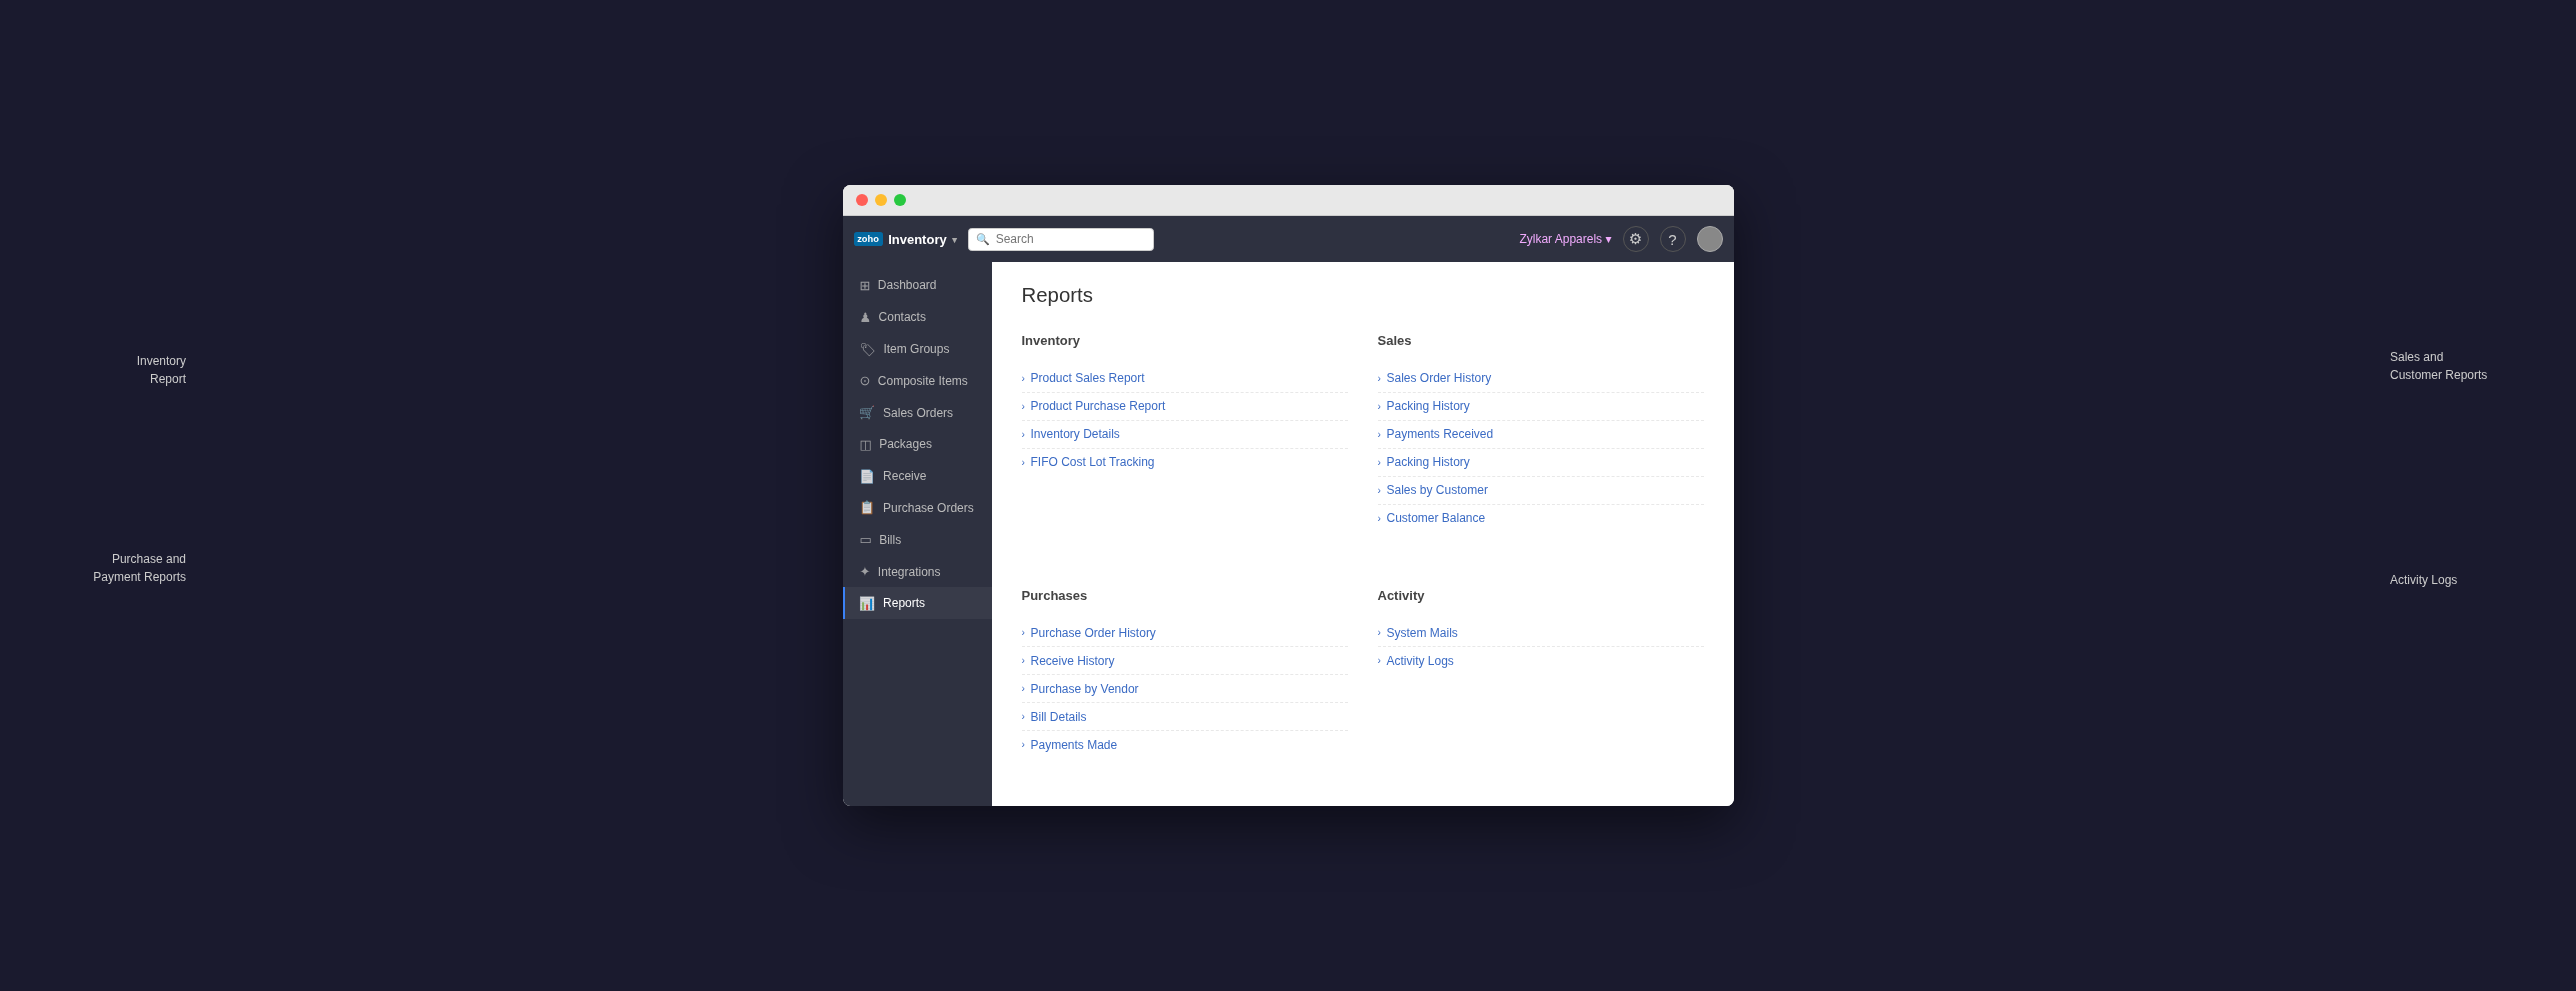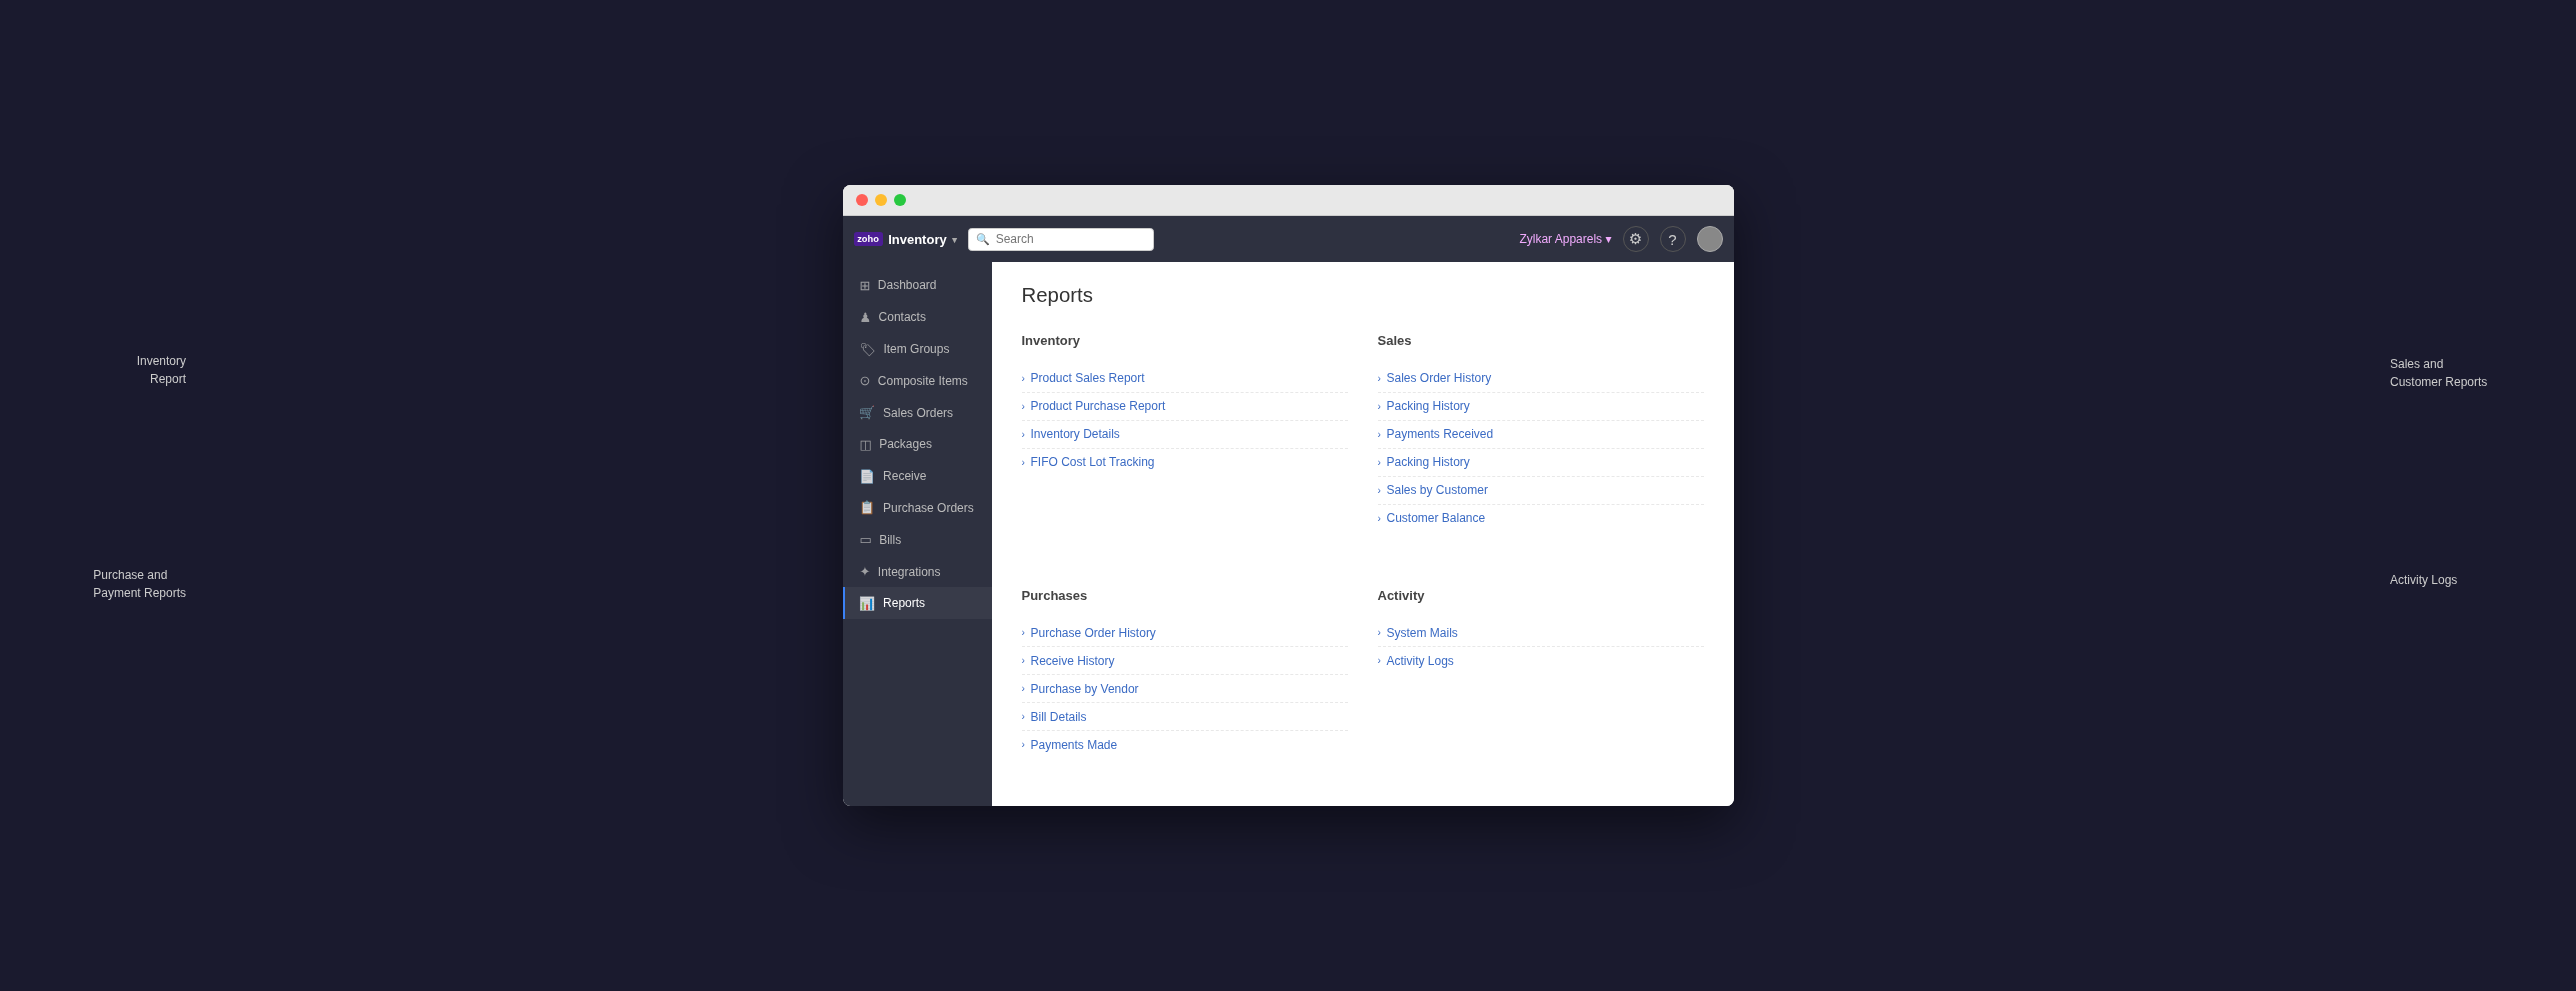--- a/index.html
+++ b/index.html
@@ -48,21 +48,21 @@
       display: flex;
       align-items: center;
       gap: 5.6px;
       color: #fff;
       font-size: 13px;
       font-weight: 600;
       cursor: pointer;
       white-space: nowrap;
     }
     .brand-logo {
-      background: #4c1d95;
+      background: #0369a1;
       color: #fff;
       font-size: 9.3px;
       font-weight: 700;
       padding: 1.9px 3.7px;
       border-radius: 2.8px;
     }
     .brand-name { color: #fff; font-size: 13px; }
     .brand-arrow { color: #aaa; font-size: 9.3px; }
 
     .search-bar {
@@ -194,28 +194,28 @@
 </head>
 <body>
 
 <div style="position:relative; display:flex; justify-content:center; align-items:center; width:100%; padding: 37px 204px;">
 
   <div style="position:absolute; left:0; top:0; width:186px; height:100%;">
     <div style="position:absolute; top:204px; right:18.6px; text-align:right; color:#ccc; font-size:12px; line-height:1.5;">
       <span style="white-space:pre-line;">Inventory
 Report</span>
     </div>
-    <div style="position:absolute; top:418px; right:18.6px; color:#ccc; font-size:12px; line-height:1.5;">
+    <div style="position:absolute; top:402px; right:18.6px; text-align:right; color:#ccc; font-size:12px; line-height:1.5;">
       <span style="white-space:pre-line;">Purchase and
 Payment Reports</span>
     </div>
   </div>
 
   <div style="position:absolute; right:0; top:0; width:186px; height:100%;">
-    <div style="position:absolute; top:200px; left:18.6px; text-align:left; color:#ccc; font-size:12px; line-height:1.5;margin-top:7px;">
+    <div style="position:absolute; top:200px; left:18.6px; text-align:left; color:#ccc; font-size:12px; line-height:1.5;">
       <span style="white-space:pre-line;">Sales and
 Customer Reports</span>
     </div>
     <div style="position:absolute; top:423px; left:18.6px; text-align:left; color:#ccc; font-size:12px; line-height:1.5;">
       <span style="white-space:pre-line;">Activity Logs</span>
     </div>
   </div>
 
   <div class="window">
 

